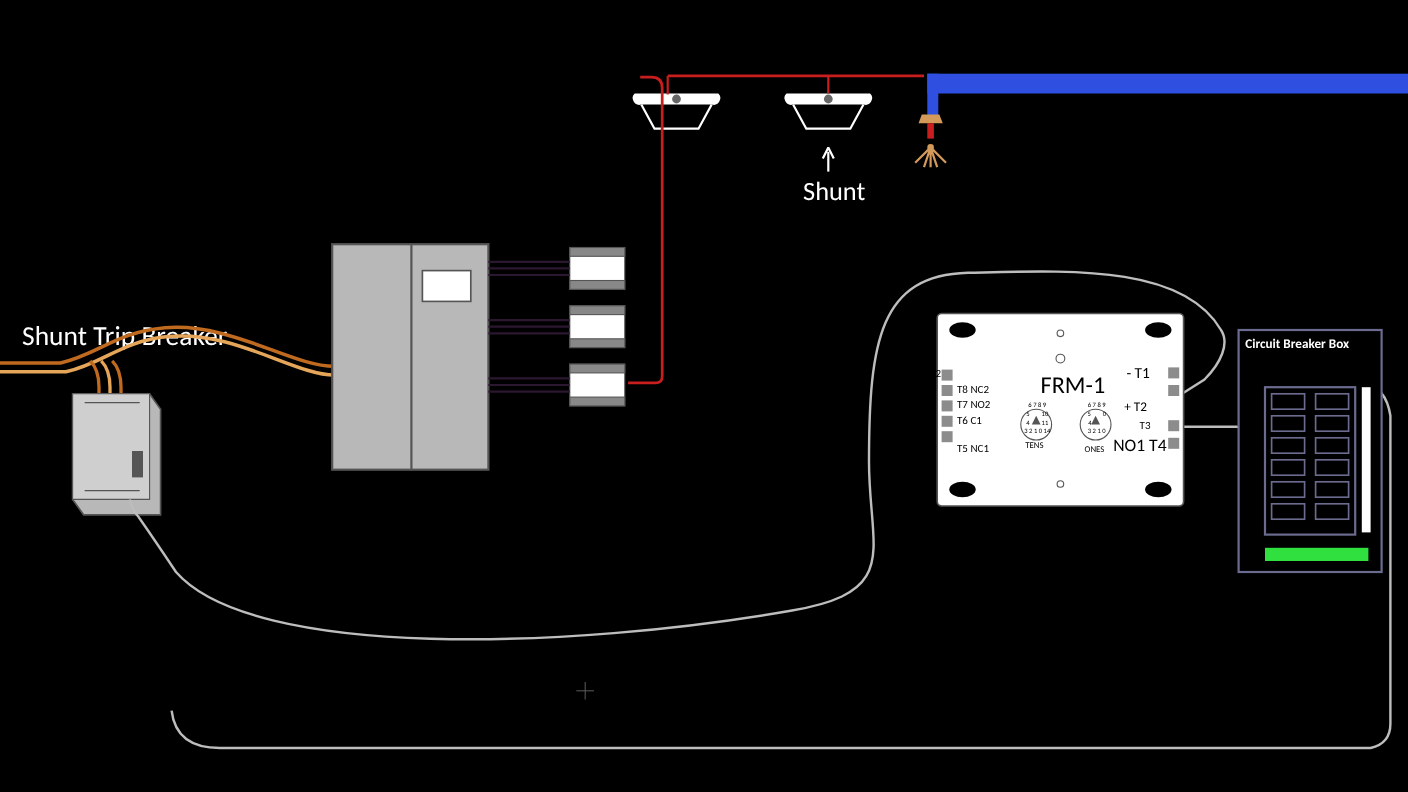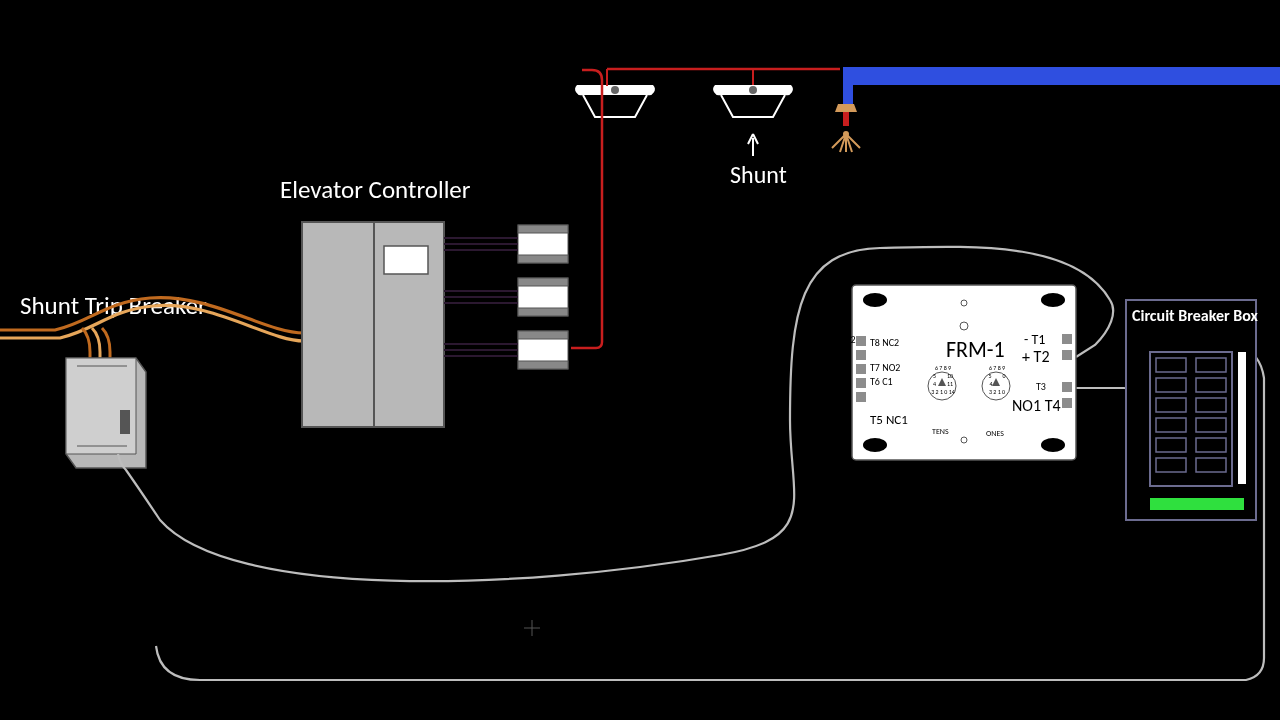--- a/index.html
+++ b/index.html
@@ -6,21 +6,20 @@
   .stage{position:relative;width:1280px;height:720px}
   .lbl{position:absolute;white-space:nowrap}
   svg{position:absolute;left:0;top:0}
 </style>
 </head>
 <body>
 
 <div class="stage">
 
 <div class="lbl" style="left:20px;top:290px;font-size:25px">Shunt Trip Breaker</div>
-<div class="lbl" style="left:280px;top:174px;font-size:25px">Elevator Controller</div>
 <div class="lbl" style="left:730px;top:160px;font-size:24px">Shunt</div>
 
 <svg width="1280" height="720">
 
   <rect x="843" y="67" width="437" height="18" fill="#2f4fe0"></rect>
   <rect x="843" y="67" width="10" height="38" fill="#2f4fe0"></rect>
 
   <g transform="translate(846,104)">
     <path d="M-8 0 h16 l3 8 h-22 z" fill="#d39a5a"></path>
     <rect x="-3" y="8" width="6" height="14" fill="#c81e1e"></rect>
@@ -162,32 +161,32 @@
     <rect x="1150" y="498" width="94" height="12" fill="#2fe03e"></rect>
   </g>
 
   <g stroke="#555" stroke-width="1">
     <line x1="524" y1="628" x2="540" y2="628"></line>
     <line x1="532" y1="620" x2="532" y2="636"></line>
   </g>
 </svg>
 
 <div class="lbl" style="left:946px;top:336px;font-size:22px;color:#000;font-weight:500">FRM-1</div>
-<div class="lbl" style="left:932px;top:426px;font-size:8px;color:#000">TENS</div>
-<div class="lbl" style="left:986px;top:428px;font-size:8px;color:#000">ONES</div>
+<div class="lbl" style="left:932px;top:400px;font-size:8px;color:#000">TENS</div>
+<div class="lbl" style="left:986px;top:404px;font-size:8px;color:#000">ONES</div>
 
 <div class="lbl" style="left:833px;top:333px;font-size:10px;color:#000"><span>T9</span> <span>C2</span></div>
-<div class="lbl" style="left:870px;top:336px;font-size:10px;color:#000"><span>T8</span> <span>NC2</span></div>
+<div class="lbl" style="left:870px;top:347px;font-size:10px;color:#000"><span>T8</span> <span>NC2</span></div>
 <div class="lbl" style="left:870px;top:361px;font-size:10px;color:#000"><span>T7</span> <span>NO2</span></div>
 <div class="lbl" style="left:870px;top:375px;font-size:10px;color:#000"><span>T6</span> <span>C1</span></div>
-<div class="lbl" style="left:870px;top:412px;font-size:13px;color:#000"><span>T5</span> <span>NC1</span></div>
+<div class="lbl" style="left:870px;top:401px;font-size:10px;color:#000"><span>T5</span> <span>NC1</span></div>
 
 <div class="lbl" style="left:1024px;top:331px;font-size:14px;color:#000"><span>-</span> <span>T1</span></div>
-<div class="lbl" style="left:1022px;top:347px;font-size:16px;color:#000"><span>+</span> <span>T2</span></div>
+<div class="lbl" style="left:1022px;top:364px;font-size:12px;color:#000"><span>+</span> <span>T2</span></div>
 <div class="lbl" style="left:1036px;top:380px;font-size:10px;color:#000">T3</div>
 <div class="lbl" style="left:1012px;top:396px;font-size:16px;color:#000"><span>NO1</span> <span>T4</span></div>
 
-<div class="lbl" style="left:1132px;top:306px;font-size:16px;color:#fff;font-weight:600">Circuit Breaker Box</div>
+<div class="lbl" style="left:1132px;top:306px;font-size:12px;color:#fff;font-weight:600">Circuit Breaker Box</div>
 
 <div class="lbl" style="left:924px;top:364px;font-size:6px;color:#000;width:38px;text-align:center">6 7 8 9<br>5 &nbsp;&nbsp;&nbsp;&nbsp;&nbsp;&nbsp; 10<br>4 &nbsp;&nbsp;&nbsp;&nbsp;&nbsp;&nbsp; 11<br>3 2 1 0 14</div>
 <div class="lbl" style="left:978px;top:364px;font-size:6px;color:#000;width:38px;text-align:center">6 7 8 9<br>5 &nbsp;&nbsp;&nbsp;&nbsp;&nbsp;&nbsp; 0<br>4 &nbsp;&nbsp;&nbsp;&nbsp;&nbsp;&nbsp; &nbsp;<br>3 2 1 0</div>
 
 </div>
 
 </body></html>

